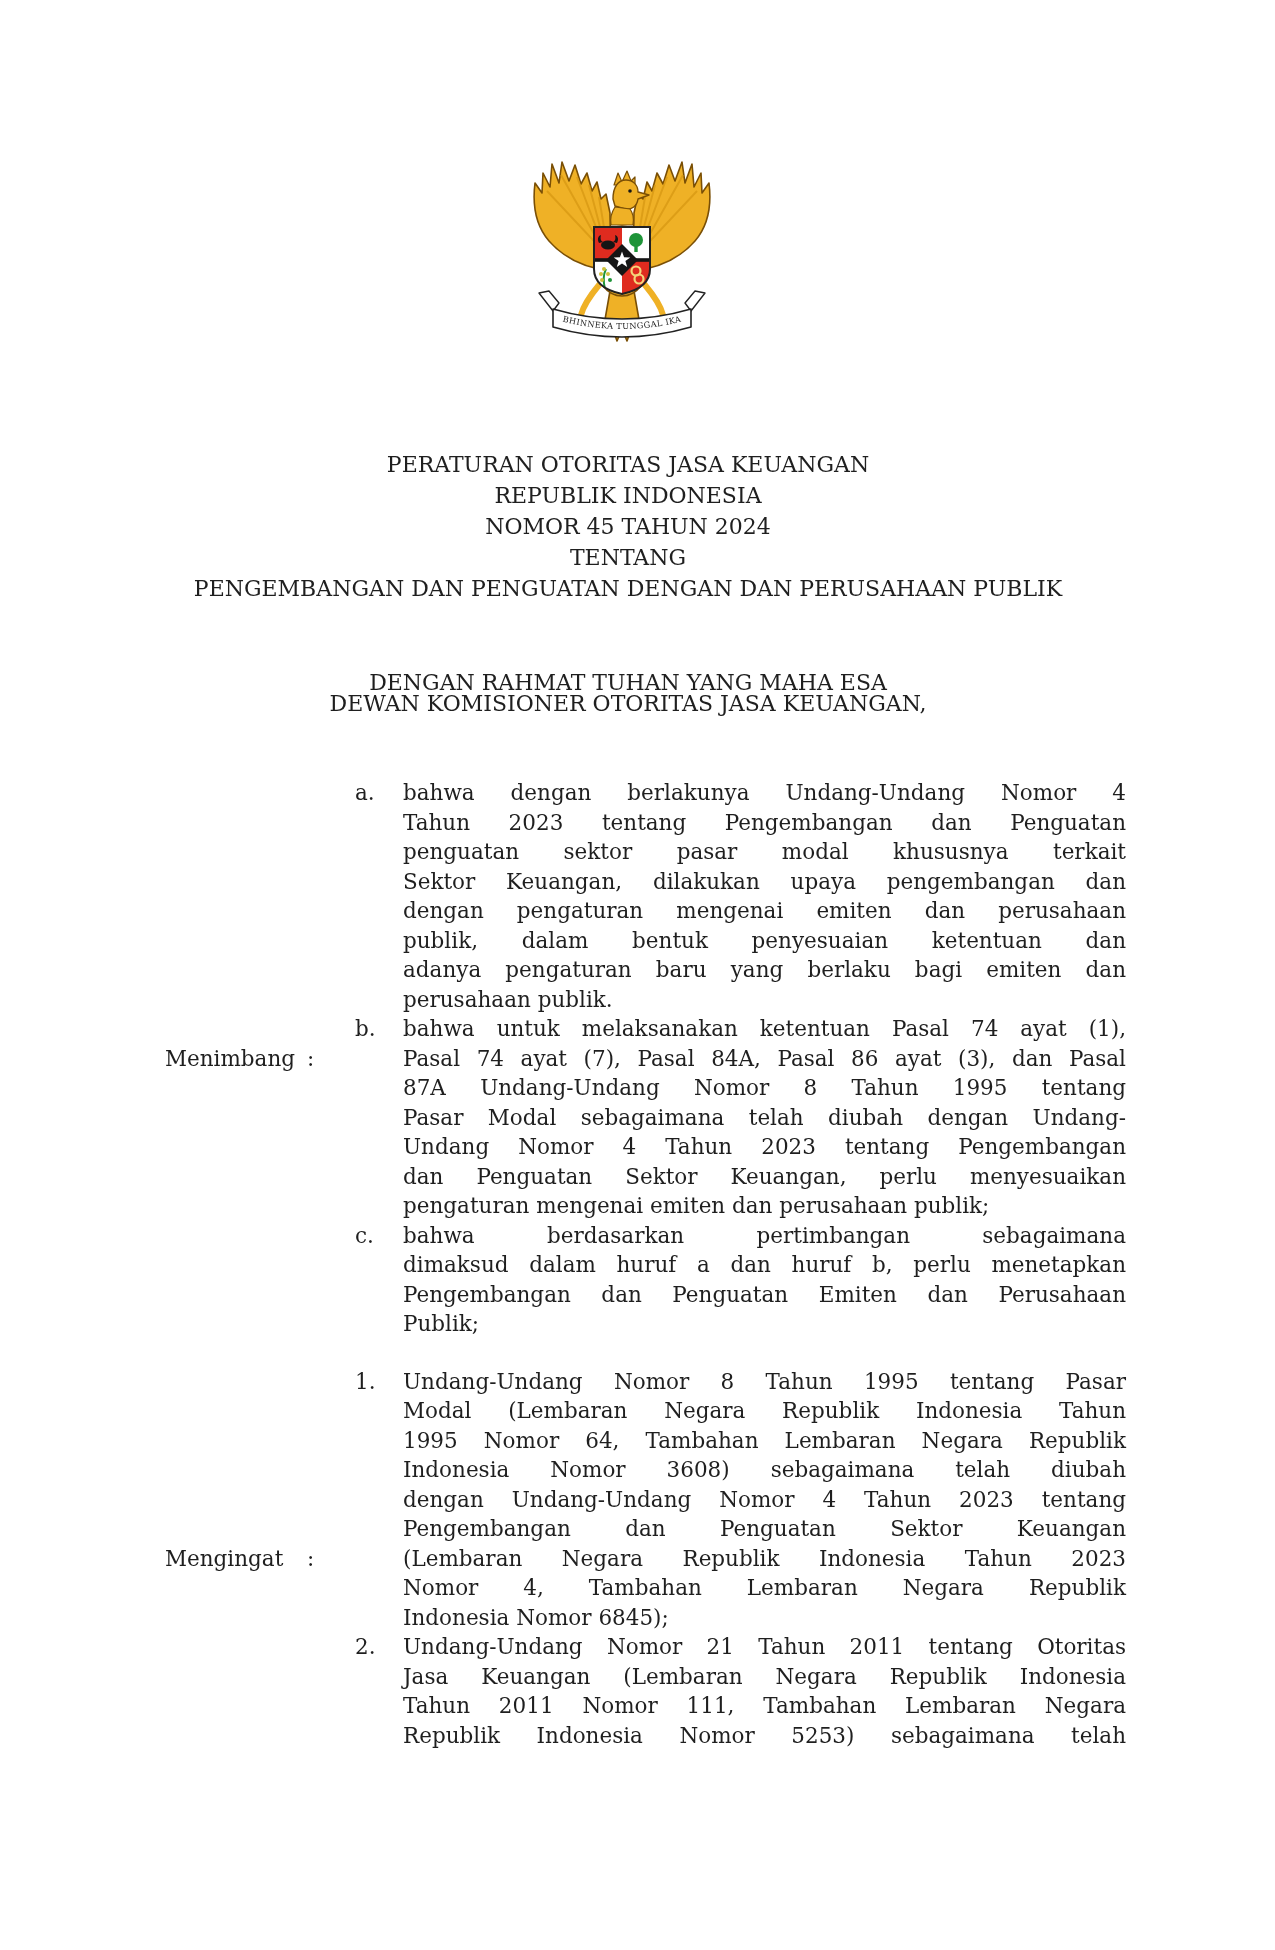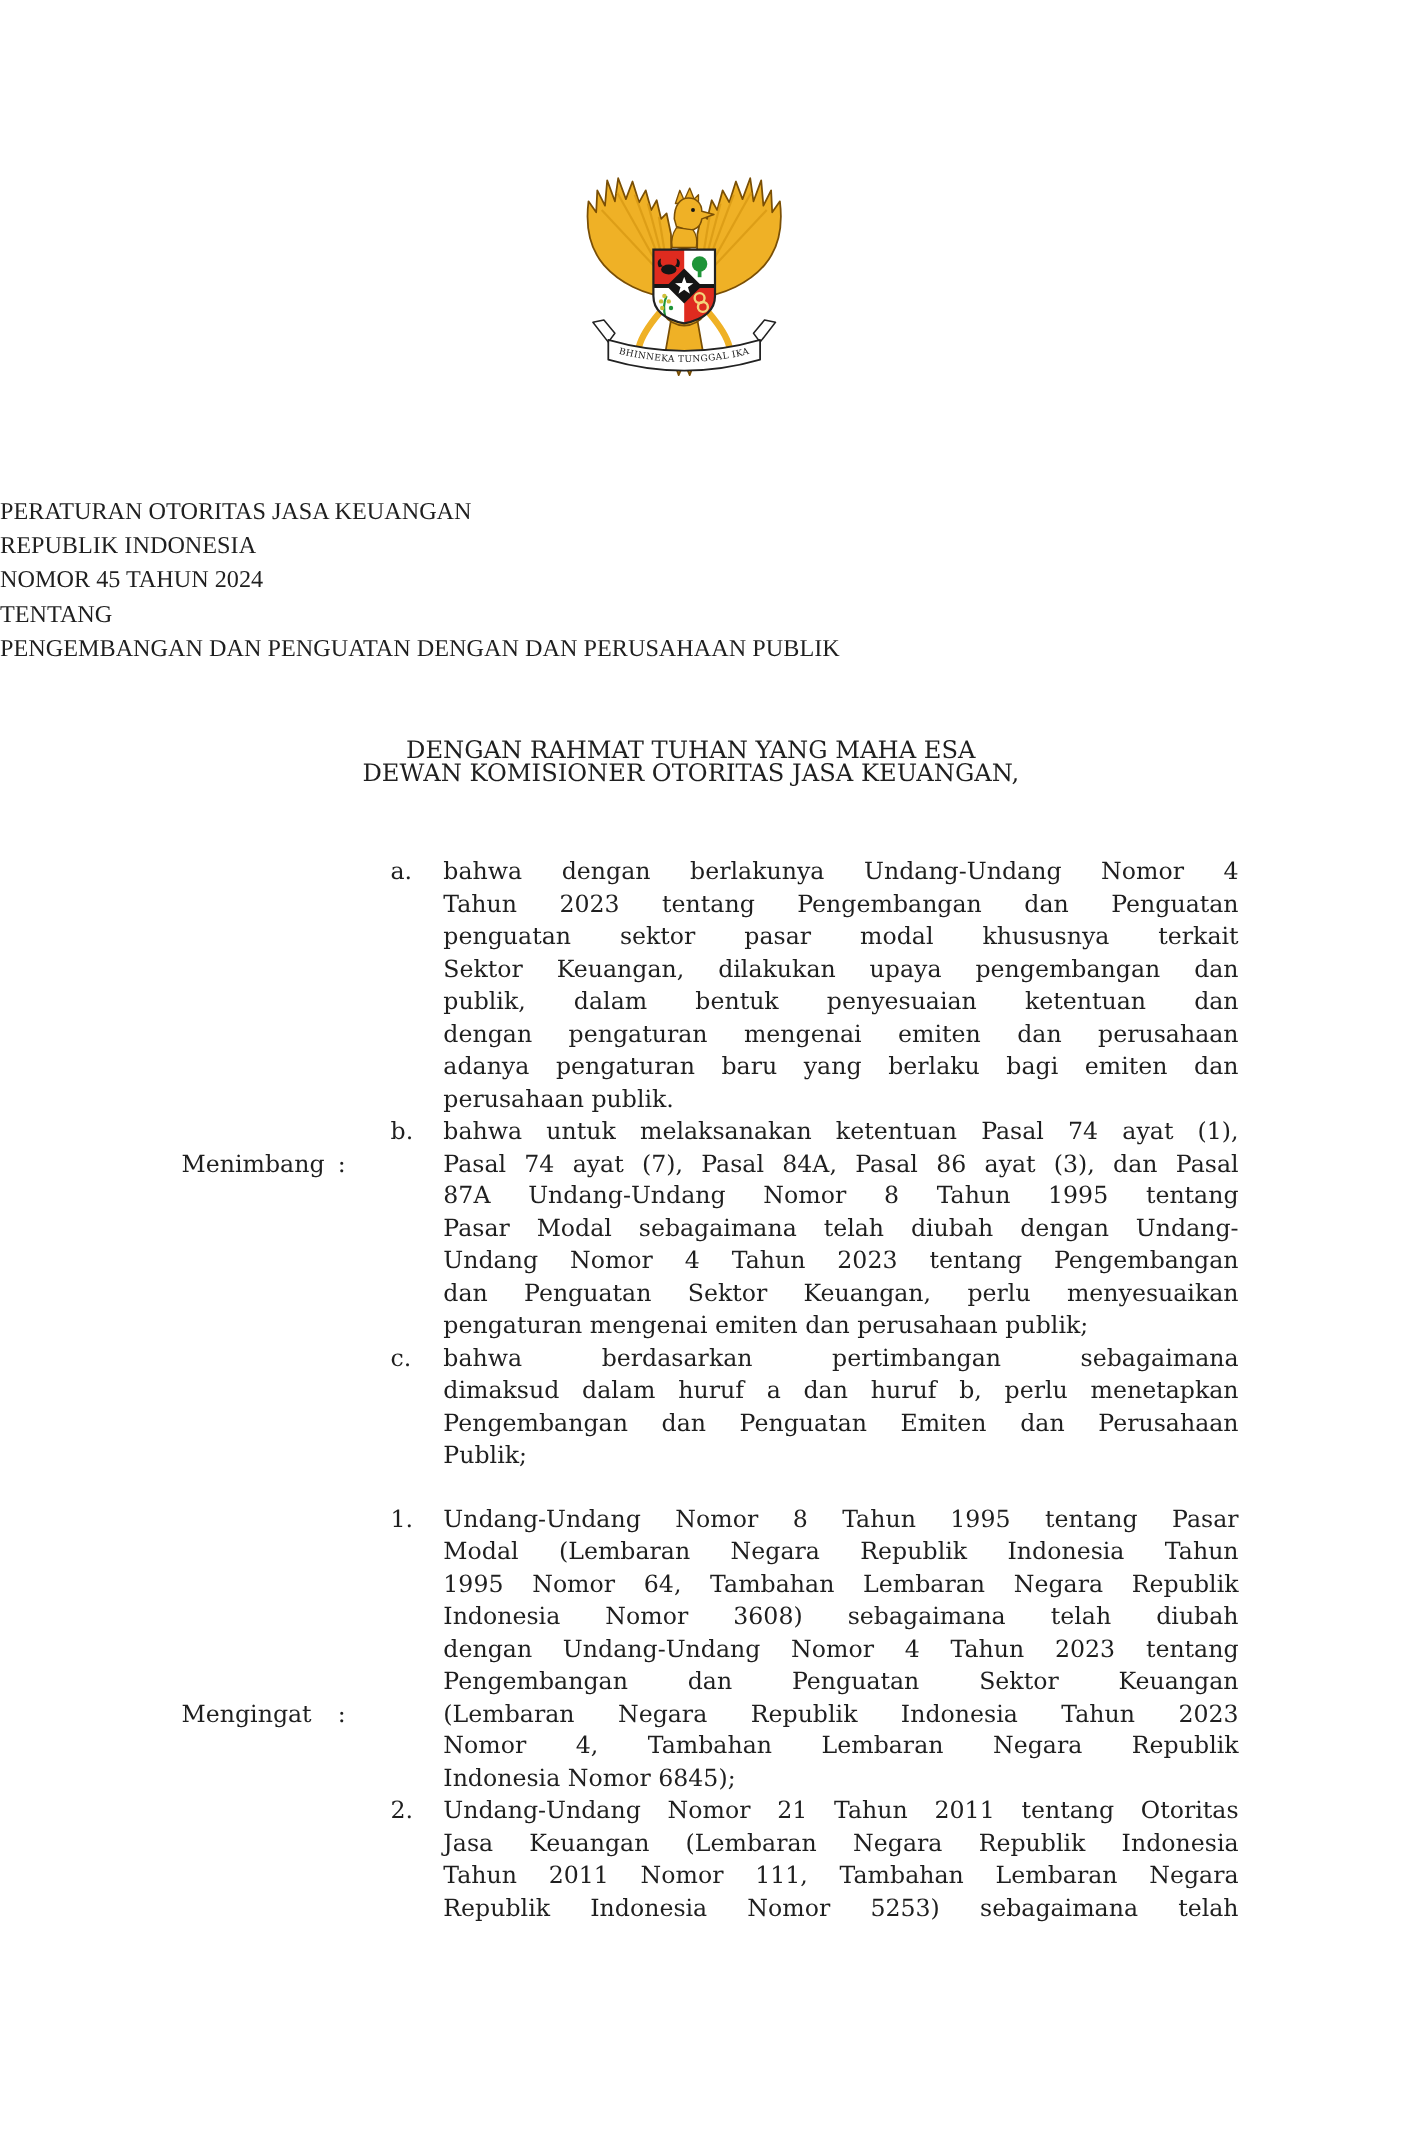--- a/index.html
+++ b/index.html
@@ -4,22 +4,22 @@
 <style>
   html,body { margin:0; padding:0; background:#888; }
   .page {
     position:relative; width:1275px; height:1950px; margin:0 auto;
     background:#ffffff; overflow:hidden;
     font-family:"DejaVu Serif","Liberation Serif",serif;
     color:#1f1f1f;
   }
   .emblem { position:absolute; left:527px; top:151px; width:190px; height:205px; }
   .centerline { position:absolute; left:0; width:1256px; text-align:center; white-space:nowrap; }
-  .title-block { position:absolute; left:0; top:449px; width:1256px; 
-                 font-size:22px; line-height:31px;font-family:Liberation Serif, serif; }
+  .title-block { position:absolute; left:0; top:449px; width:1256px; text-align:center;
+                 font-size:22px; line-height:31px; }
   .title-block div { white-space:nowrap; }
   .motto-line   { top:668px; font-size:22px; line-height:30px; }
   .preamble-line{ top:689px; font-size:22px; line-height:30px; }
   .clauses { position:absolute; left:165px; top:778px; width:961px;
              font-size:21.5px; line-height:29.5px; }
   .clause { display:flex; align-items:center; }
   .clause.gap { margin-top:28px; }
   .clause-label { width:142px; flex:0 0 142px; }
   .clause-colon { width:48px; flex:0 0 48px; }
   .clause-items { width:771px; flex:0 0 771px; }
@@ -137,22 +137,22 @@
         <div class="clause-label">Menimbang</div>
         <div class="clause-colon">:</div>
         <div class="clause-items">
           <div class="item">
             <div class="item-marker">a.</div>
             <div class="item-text">
               <div class="jline">bahwa dengan berlakunya Undang-Undang Nomor 4</div>
               <div class="jline">Tahun 2023 tentang Pengembangan dan Penguatan</div>
               <div class="jline">penguatan sektor pasar modal khususnya terkait</div>
               <div class="jline">Sektor Keuangan, dilakukan upaya pengembangan dan</div>
+              <div class="jline">dengan pengaturan mengenai emiten dan perusahaan</div>
               <div class="jline">publik, dalam bentuk penyesuaian ketentuan dan</div>
-              <div class="jline">dengan pengaturan mengenai emiten dan perusahaan</div>
               <div class="jline">adanya pengaturan baru yang berlaku bagi emiten dan</div>
               <div class="jline final">perusahaan publik.</div>
             </div>
           </div>
           <div class="item">
             <div class="item-marker">b.</div>
             <div class="item-text">
               <div class="jline">bahwa untuk melaksanakan ketentuan Pasal 74 ayat (1),</div>
               <div class="jline">Pasal 74 ayat (7), Pasal 84A, Pasal 86 ayat (3), dan Pasal</div>
               <div class="jline">87A Undang-Undang Nomor 8 Tahun 1995 tentang</div>

